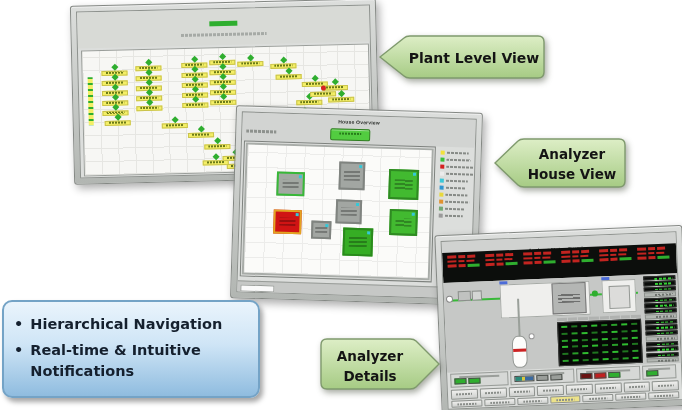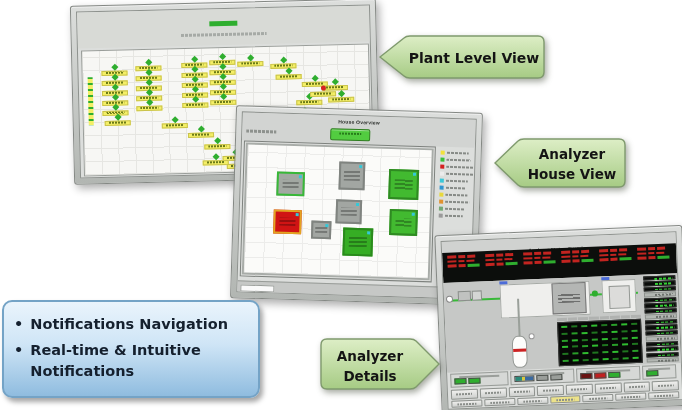--- a/index.html
+++ b/index.html
@@ -646,21 +646,21 @@
       </linearGradient>
     </defs>
     <path d="M120,27 L97,4 Q95,2 91,2 L8,2 Q2,2 2,8 L2,46 Q2,52 8,52 L91,52 Q95,52 97,50 Z" fill="url(#gC)" stroke="#7f9a6d" stroke-width="1.4"></path>
     <text x="51" y="24" text-anchor="middle" font-size="13.5">Analyzer</text>
     <text x="51" y="44" text-anchor="middle" font-size="13.5">Details</text>
   </svg>
 
   <div class="feature-box">
     <div class="fb-item">
       <span class="fb-bullet">•</span>
-      <span>Notifications Navigation</span>
+      <span>Hierarchical Navigation</span>
     </div>
     <div class="fb-item">
       <span class="fb-bullet">•</span>
       <span>Real-time &amp; Intuitive Notifications</span>
     </div>
   </div>
 
 </div>
 
 </body></html>

